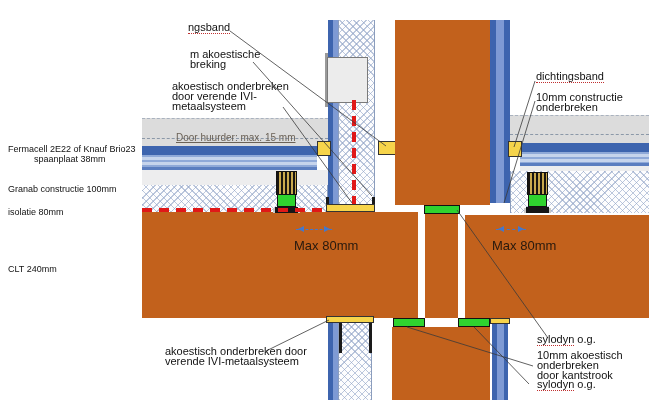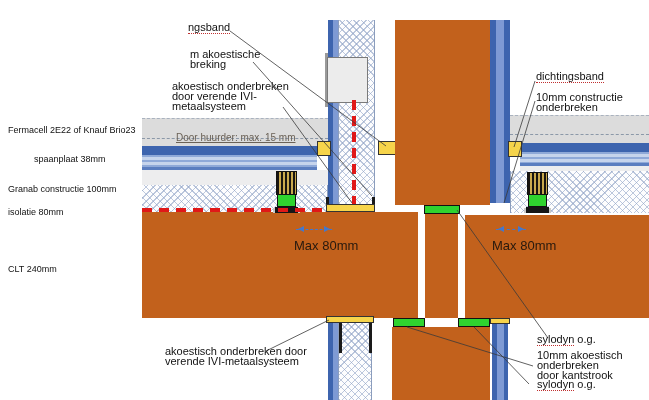--- a/index.html
+++ b/index.html
@@ -122,21 +122,21 @@
       <line x1="535" y1="81" x2="514" y2="147"></line>
       <line x1="535" y1="101" x2="504" y2="203"></line>
       <line x1="266" y1="351" x2="329" y2="320"></line>
       <line x1="548" y1="338" x2="457" y2="210"></line>
       <line x1="533" y1="366" x2="407" y2="327"></line>
       <line x1="529" y1="384" x2="474" y2="327"></line>
     </g>
   </svg>
 
 
-  <div class="abs llabel" style="left:8px;top:125px;">Fermacell 2E22 of Knauf Brio23</div>
+  <div class="abs llabel" style="left:8px;top:144px;">Fermacell 2E22 of Knauf Brio23</div>
   <div class="abs llabel" style="left:8px;top:154px;padding-left:26px;">spaanplaat 38mm</div>
   <div class="abs llabel" style="left:8px;top:184px;">Granab constructie 100mm</div>
   <div class="abs llabel" style="left:8px;top:207px;">isolatie 80mm</div>
   <div class="abs llabel" style="left:8px;top:264px;">CLT 240mm</div>
 
   <div class="abs ann" style="left:188px;top:22px;"><span class="u-red">ngsband</span></div>
   <div class="abs ann" style="left:190px;top:49px;">m akoestische
 breking</div>
   <div class="abs ann" style="left:172px;top:81px;">akoestisch onderbreken
 door verende IVI-

